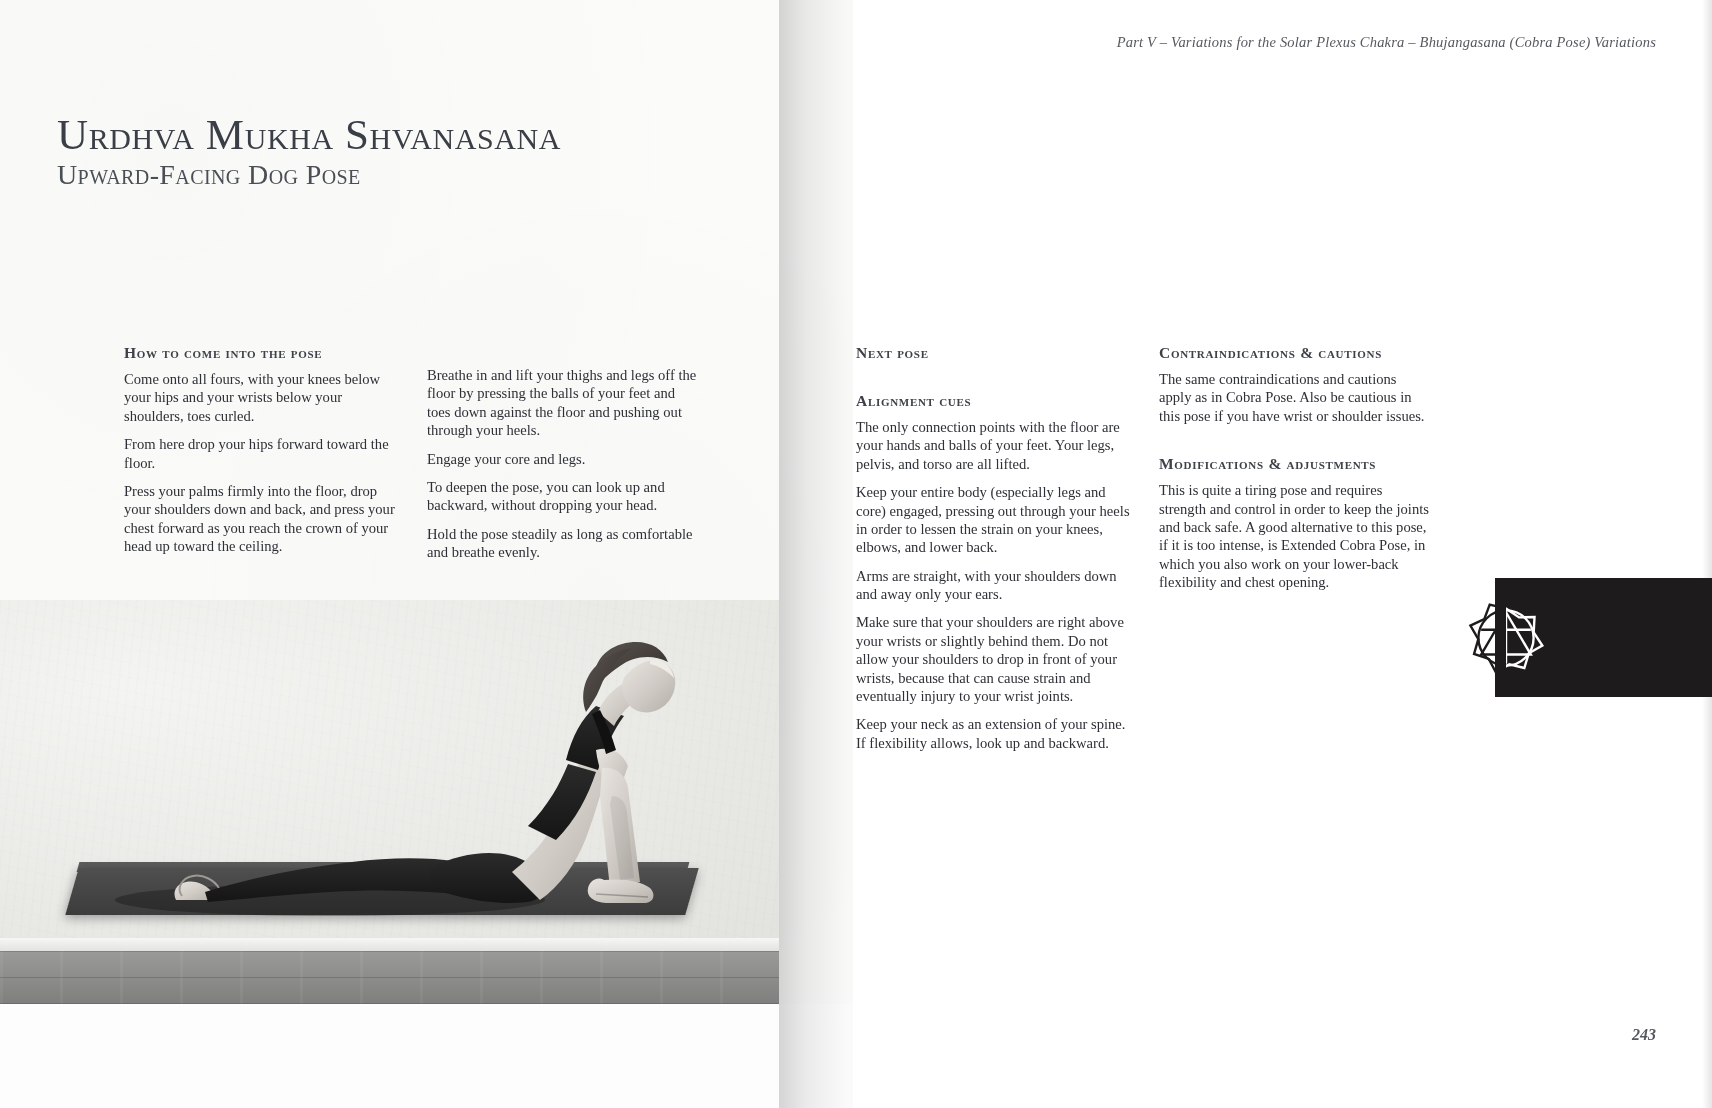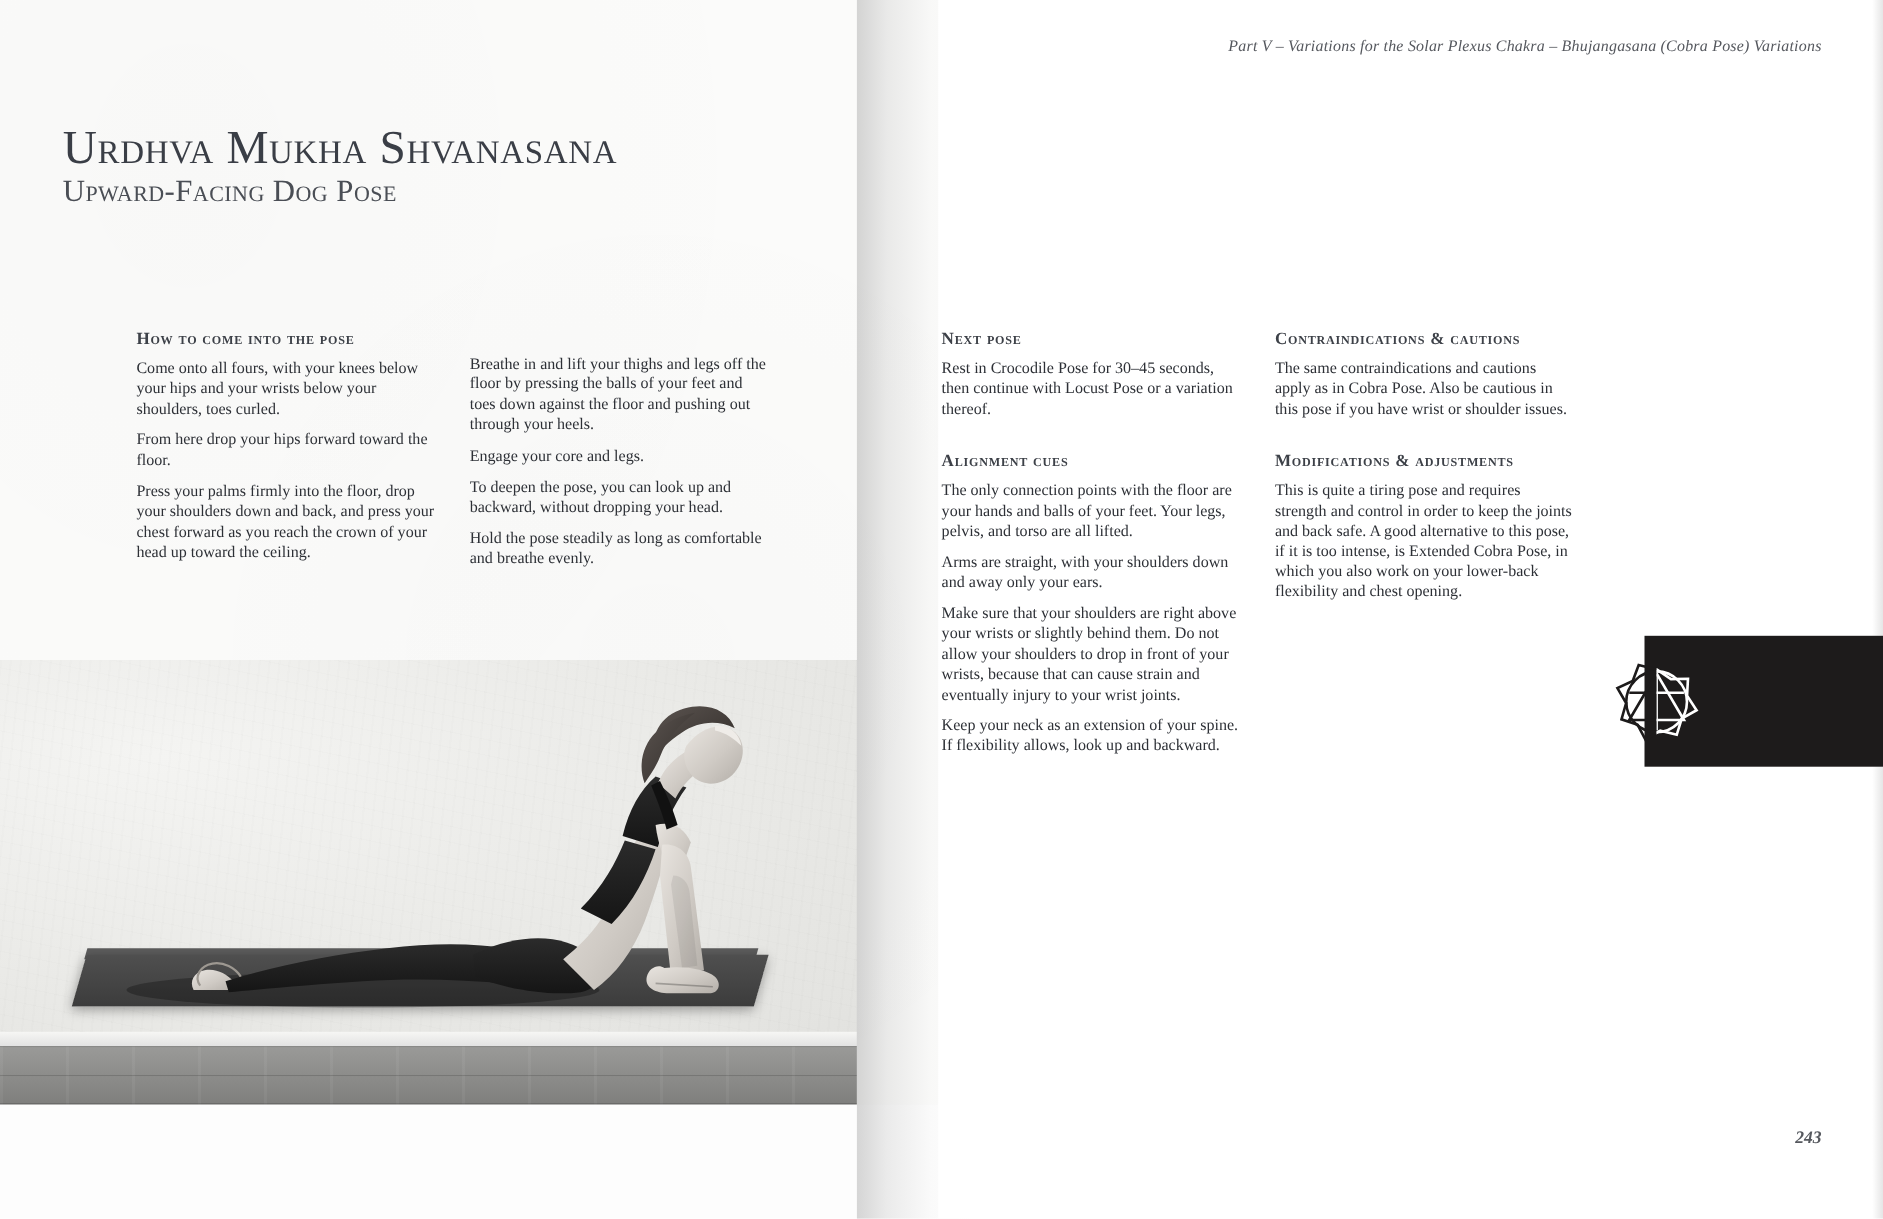--- a/index.html
+++ b/index.html
@@ -47,20 +47,21 @@
     letter-spacing: 0.4px;
     margin-top: 2px;
     white-space: nowrap;
   }
 
   
   .col {
     position: absolute;
     width: 272px;
     color: #2f3238;
+    margin-top: 44px;
   }
   .col-l1 { left: 124px; top: 300px; }
   .col-l2 { left: 427px; top: 322px; }
   .col-r1 { left: 856px; top: 300px; width: 274px; }
   .col-r2 { left: 1159px; top: 300px; width: 272px; }
 
   .sec-head {
     font-variant: small-caps;
     font-weight: bold;
     font-size: 15.5px;
@@ -315,24 +316,24 @@
   <div class="gutter"></div>
 
   <div class="page-right">
     <div class="page-right-edge"></div>
   </div>
 
   <div class="running-head">Part V  –  Variations for the Solar Plexus Chakra  –  Bhujangasana (Cobra Pose) Variations</div>
 
   <div class="col col-r1">
     <div class="sec-head">Next pose</div>
-    <div class="para">Rest in Crocodile Pose for 30–45 seconds, then continue with Locust Pose or a variation thereof.</div>
 
     <div class="sec-head spaced">Alignment cues</div>
     <div class="para">The only connection points with the floor are your hands and balls of your feet. Your legs, pelvis, and torso are all lifted.</div>
+    <div class="para">Keep your entire body (especially legs and core) engaged, pressing out through your heels in order to lessen the strain on your knees, elbows, and lower back.</div>
     <div class="para">Arms are straight, with your shoulders down and away only your ears.</div>
     <div class="para">Make sure that your shoulders are right above your wrists or slightly behind them. Do not allow your shoulders to drop in front of your wrists, because that can cause strain and eventually injury to your wrist joints.</div>
     <div class="para">Keep your neck as an extension of your spine. If flexibility allows, look up and backward.</div>
   </div>
 
   <div class="col col-r2">
     <div class="sec-head">Contraindications &amp; cautions</div>
     <div class="para">The same contraindications and cautions apply as in Cobra Pose. Also be cautious in this pose if you have wrist or shoulder issues.</div>
 
     <div class="sec-head spaced">Modifications &amp; adjustments</div>

